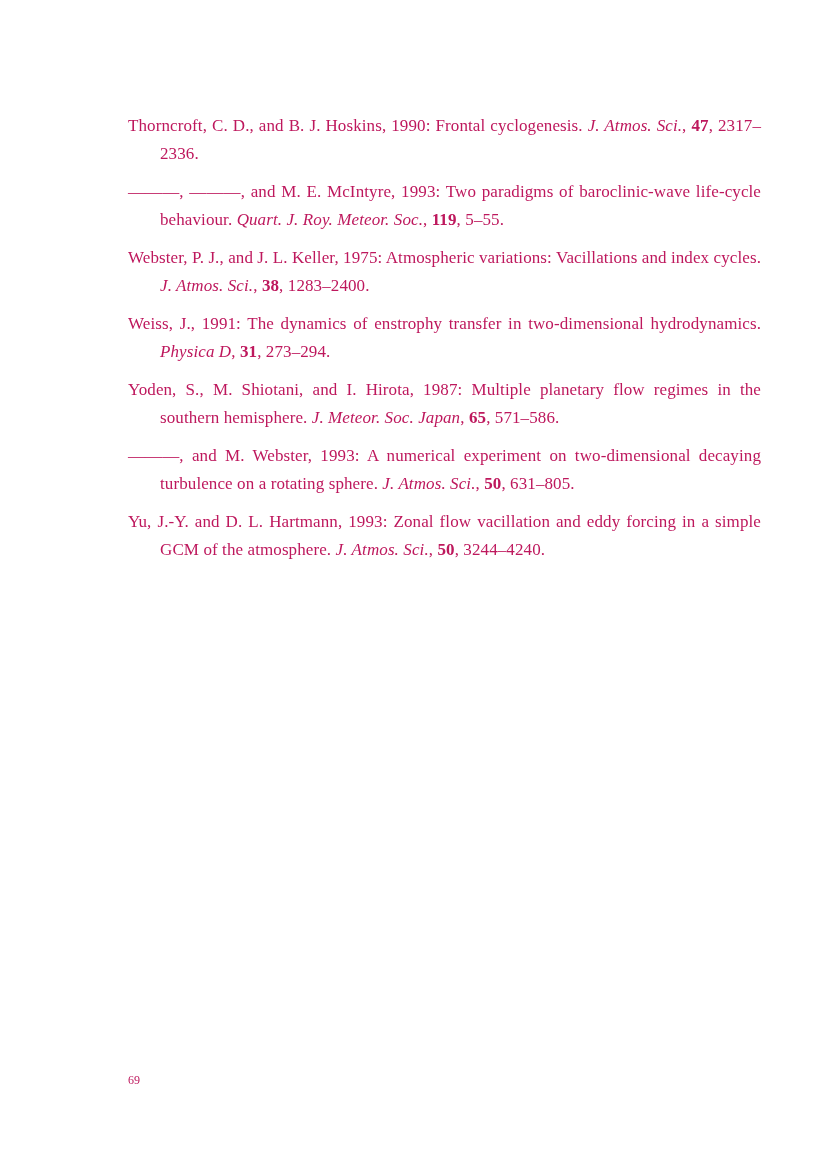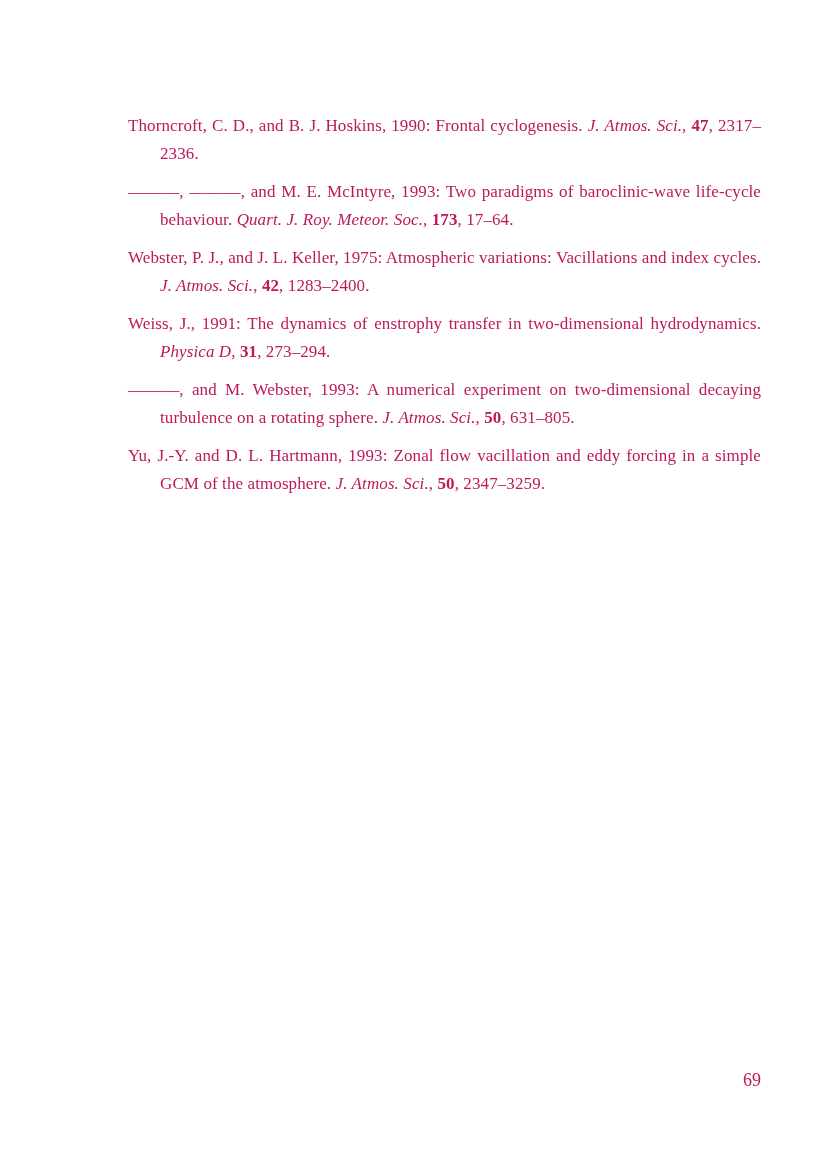--- a/index.html
+++ b/index.html
@@ -31,40 +31,41 @@
     text-align: justify;
     letter-spacing: 0.1px;
   }
   .ref i { font-style: italic; }
   .ref b { font-weight: bold; }
   .page-number {
     position: absolute;
     left: 128px;
     top: 1066px;
     width: 633px;
-    text-align: right;
-    font-size: 18px;
+    text-align: left;
+    font-size: 12px;
     line-height: 28px;
   }
 </style>
 </head>
 <body>
 
 <div class="page">
   <div class="refs">
 
     <p class="ref"><span>Thorncroft, C. D., and B. J. Hoskins, 1990: Frontal cyclogenesis. </span><i>J. Atmos. Sci.</i><span>, </span><b>47</b><span>, 2317–2336.</span></p>
 
-    <p class="ref"><span>———, ———, and M. E. McIntyre, 1993: Two paradigms of baroclinic-wave life-cycle behaviour. </span><i>Quart. J. Roy. Meteor. Soc.</i><span>, </span><b>173</b><span>, 17–64.</span></p>
+    <p class="ref"><span>———, ———, and M. E. McIntyre, 1993: Two paradigms of baroclinic-wave life-cycle behaviour. </span><i>Quart. J. Roy. Meteor. Soc.</i><span>, </span><b>119</b><span>, 5–55.</span></p>
 
-    <p class="ref"><span>Webster, P. J., and J. L. Keller, 1975: Atmospheric variations: Vacillations and index cycles. </span><i>J. Atmos. Sci.</i><span>, </span><b>42</b><span>, 1283–2400.</span></p>
+    <p class="ref"><span>Webster, P. J., and J. L. Keller, 1975: Atmospheric variations: Vacillations and index cycles. </span><i>J. Atmos. Sci.</i><span>, </span><b>38</b><span>, 1283–2400.</span></p>
 
     <p class="ref"><span>Weiss, J., 1991: The dynamics of enstrophy transfer in two-dimensional hydrodynamics. </span><i>Physica D</i><span>, </span><b>31</b><span>, 273–294.</span></p>
 
+    <p class="ref"><span>Yoden, S., M. Shiotani, and I. Hirota, 1987: Multiple planetary flow regimes in the southern hemisphere. </span><i>J. Meteor. Soc. Japan</i><span>, </span><b>65</b><span>, 571–586.</span></p>
 
     <p class="ref"><span>———, and M. Webster, 1993: A numerical experiment on two-dimensional decaying turbulence on a rotating sphere. </span><i>J. Atmos. Sci.</i><span>, </span><b>50</b><span>, 631–805.</span></p>
 
-    <p class="ref"><span>Yu, J.-Y. and D. L. Hartmann, 1993: Zonal flow vacillation and eddy forcing in a simple GCM of the atmosphere. </span><i>J. Atmos. Sci.</i><span>, </span><b>50</b><span>, 2347–3259.</span></p>
+    <p class="ref"><span>Yu, J.-Y. and D. L. Hartmann, 1993: Zonal flow vacillation and eddy forcing in a simple GCM of the atmosphere. </span><i>J. Atmos. Sci.</i><span>, </span><b>50</b><span>, 3244–4240.</span></p>
 
   </div>
 
   <div class="page-number">69</div>
 </div>
 
 </body></html>

